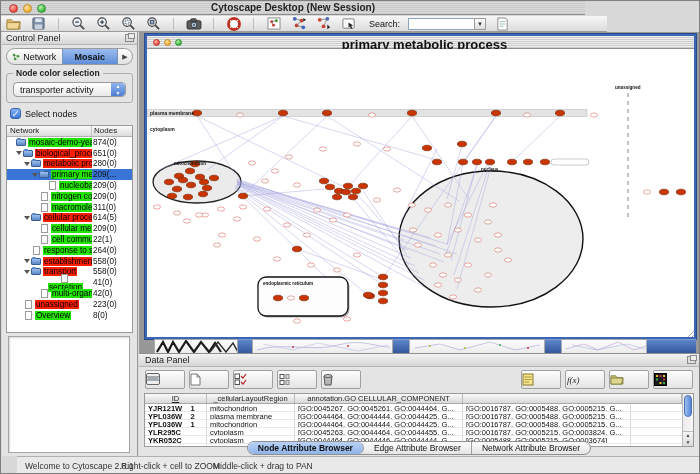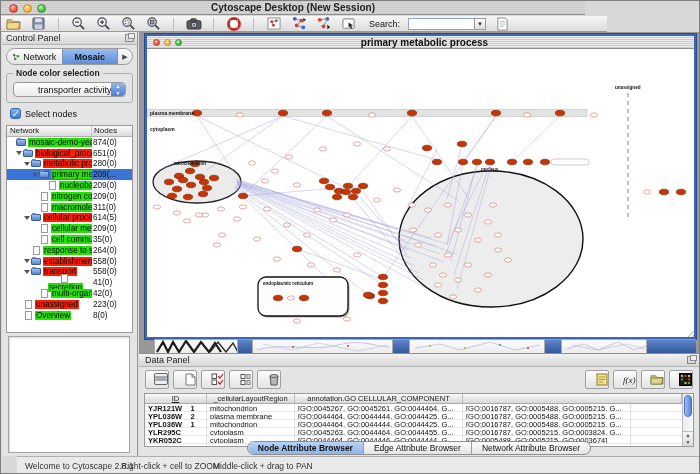--- a/index.html
+++ b/index.html
@@ -35,21 +35,21 @@
   .float-icon::after { content:""; position:absolute; right:-2px; top:-2px; width:5px; height:4px; border:1px solid #8a8a8a; background:#eee; }
   .cp-tabs { position:absolute; left:4px; top:16px; right:4px; height:17px; border:1px solid #9c9c9c; border-radius:9px;
     background:linear-gradient(#fdfdfd,#e2e2e2); display:flex; overflow:hidden; }
   .cp-tab { flex:1; display:flex; align-items:center; justify-content:center; gap:3px; font-size:9px; color:#111; }
   .cp-tab.selected { background:linear-gradient(#9cbcf0,#5f8ed8); border-left:1px solid #7a93bb; border-right:1px solid #7a93bb; font-weight:bold; }
   .cp-tab-arrow { width:14px; display:flex; align-items:center; justify-content:center; font-size:7px; color:#444; }
   .net-glyph { width:8px; height:8px; }
   .groupbox { position:absolute; left:4px; top:41px; right:4px; height:30px; border:1px solid #aeaeae; border-radius:3px; }
   .groupbox-legend { position:absolute; top:-6px; left:6px; background:#e4e4e4; padding:0 3px; font-size:8.5px; font-weight:bold; color:#222; }
   .popup { position:absolute; left:6px; right:6px; top:8px; height:15px; background:linear-gradient(#fff,#e9e9e9);
-    border:1px solid #9a9a9a; border-radius:4px; font-size:9px; color:#111; display:flex; align-items:center; padding-left:24px; }
+    border:1px solid #9a9a9a; border-radius:4px; font-size:9px; color:#111; display:flex; align-items:center; padding-left:6px; }
   .popup-stepper { position:absolute; right:0; top:0; bottom:0; width:14px; border-radius:0 4px 4px 0;
     background:linear-gradient(#8fb4ee,#4c7fd0); color:#fff; font-size:5px; line-height:6.5px; text-align:center; }
   .checkbox-row { position:absolute; left:8px; top:76px; display:flex; align-items:center; gap:4px; }
   .aqua-check { width:11px; height:11px; border-radius:3px; background:linear-gradient(#8ab4f2,#3c79d8); border:1px solid #3465ad;
     color:#fff; font-size:9px; line-height:10px; text-align:center; }
   .cb-label { font-size:9px; color:#111; }
 
   
   .tree-wrap { position:absolute; left:4px; top:93px; right:4px; height:208px; background:#fff; border:1px solid #9a9a9a; overflow:hidden; }
   .tree-header { display:flex; height:11px; background:linear-gradient(#fafafa,#dcdcdc); border-bottom:1px solid #b0b0b0;
@@ -73,35 +73,35 @@
 
   .birdseye { position:absolute; left:6px; top:304px; right:7px; height:117px; background:#fff; border:1px solid #a5a5a5;
     box-shadow:inset 1px 1px 2px rgba(0,0,0,0.15); }
 
   
   .desktop { position:absolute; left:138px; top:31px; right:0; bottom:17px; background:#989898; }
   .net-frame { position:absolute; left:6px; top:2px; right:3px; height:305px; border:2px solid #3a66b5; background:#fff;
     box-shadow:0 0 0 1px #2b4c88; }
   .nf-titlebar { height:13px; background:repeating-linear-gradient(0deg,#cdcdcd 0 1px,#ededed 1px 2px),linear-gradient(#f0f0f0,#c9c9c9);
     border-bottom:1px solid #8f8f8f; position:relative; }
-  .nf-title { position:absolute; left:8px; right:0; top:1px; text-align:center; font-size:10px; font-weight:bold; color:#111; }
+  .nf-title { position:absolute; left:8px; right:0; top:1px; text-align:center; font-size:13px; font-weight:bold; color:#111; }
   .nf-dot { position:absolute; top:3px; width:7px; height:7px; border-radius:50%; }
   .net-canvas { position:absolute; left:0; top:13px; right:0; bottom:0; background:#fff; overflow:hidden; }
 
   .cascade { position:absolute; left:6px; top:307px; right:3px; height:14px; display:flex; }
   .cas-blue { background:linear-gradient(#5d85c8,#35589c); border-top:1px solid #7d9cd4; }
   .cas-white { background:linear-gradient(#fdfdfd,#ececec); border:1px solid #aaa; border-bottom:none; overflow:hidden; }
 
   
   .data-panel { position:absolute; left:0; top:321px; right:0; bottom:0; background:#e4e4e4; border-top:1px solid #8f8f8f; }
   .dp-header { height:13px; background:linear-gradient(#f2f2f2,#d6d6d6); border-bottom:1px solid #b5b5b5; font-size:9px; color:#222;
     padding:1px 6px; position:relative; }
   .dp-toolbar { height:24px; display:flex; align-items:center; padding:0 6px; gap:4px; }
-  .dp-btn { width:24px; height:19px; border:1px solid #a0a0a0; border-radius:2px; background:linear-gradient(#fdfdfd,#e3e3e3);
-    display:flex; align-items:center; justify-content:flex-end; }
+  .dp-btn { width:40px; height:19px; border:1px solid #a0a0a0; border-radius:2px; background:linear-gradient(#fdfdfd,#e3e3e3);
+    display:flex; align-items:center; justify-content:flex-start; }
   .dp-spacer { flex:1; }
   .table-wrap { position:absolute; left:5px; right:5px; top:39px; bottom:9px; background:#fff; border:1px solid #9a9a9a; display:flex; }
   .table-main { flex:1; overflow:hidden; }
   .t-header { display:flex; height:10px; background:linear-gradient(#fafafa,#d8d8d8); border-bottom:1px solid #aaa;
     font-size:7.5px; color:#222; text-align:center; }
   .t-row { display:flex; height:8px; font-size:7.5px; color:#111; border-bottom:0.5px solid #e8e8e8; }
   .tc { overflow:hidden; white-space:nowrap; padding:0 3px; border-right:1px solid #dcdcdc; }
   .c0 { width:62px; font-weight:bold;text-decoration:underline; }
   .c1 { width:88px; }
   .c2 { width:168px; }
@@ -111,21 +111,21 @@
   .t-scroll { width:11px; background:linear-gradient(90deg,#ececec,#f8f8f8); border-left:1px solid #bbb; position:relative; }
   .t-thumb { position:absolute; left:1px; right:1px; top:1px; height:22px; border-radius:5px;
     background:linear-gradient(90deg,#9dc0f2,#5586d6); border:1px solid #4a71b5; }
   .t-arrows { position:absolute; bottom:0; left:0; right:0; font-size:5px; text-align:center; color:#444; line-height:7px;
     background:linear-gradient(#f5f5f5,#ddd); border-top:1px solid #bbb; }
 
   .attr-tabs { position:absolute; left:0; right:0; bottom:1px; display:flex; justify-content:center; }
   .seg { display:flex; border:1px solid #8f8f8f; border-radius:8px; overflow:hidden; background:linear-gradient(#fdfdfd,#e4e4e4); }
   .seg-tab { font-size:8.5px; color:#111; padding:1px 10px; border-right:1px solid #9f9f9f; }
   .seg-tab:last-child { border-right:none; }
-  .seg-tab.selected { background:linear-gradient(#b9d2f5,#8fb4e8); font-weight:bold; }
+  .seg-tab.selected { background:linear-gradient(#b9d2f5,#8fb4e8); font-weight:bold;border-radius:6px; }
 
   
   .statusbar { position:absolute; left:16px; bottom:0; width:700px; height:17px; background:#e9e9e9; border-top:1px solid #b0b0b0; }
   .status-item { position:absolute; top:4px; font-size:8.5px; color:#333; }
   .status-item:nth-child(1) { left:8px; }
   .status-item:nth-child(2) { left:104px; }
   .status-item:nth-child(3) { left:196px; }
   .resize-grip { position:absolute; right:2px; bottom:2px; width:11px; height:11px;
     background:repeating-linear-gradient(135deg,transparent 0 2px,#aaa 2px 3px); }
   svg { display:block; }
@@ -367,21 +367,21 @@
               <span class="lbl green">cellular metabol</span>
             </span>
             <span class="tr-count">209(0)</span>
           </div>
           <div class="tree-row">
             <span class="tr-label" style="padding-left: 24px;">
               <span class="exp-space"></span>
               <span class="i-file"></span>
               <span class="lbl green">cell communicat</span>
             </span>
-            <span class="tr-count">35(0)</span>
+            <span class="tr-count">22(1)</span>
           </div>
           <div class="tree-row">
             <span class="tr-label" style="padding-left: 16px;">
               <span class="exp-space"></span>
               <span class="i-file"></span>
               <span class="lbl green">response to stimul</span>
             </span>
             <span class="tr-count">264(0)</span>
           </div>
           <div class="tree-row">

